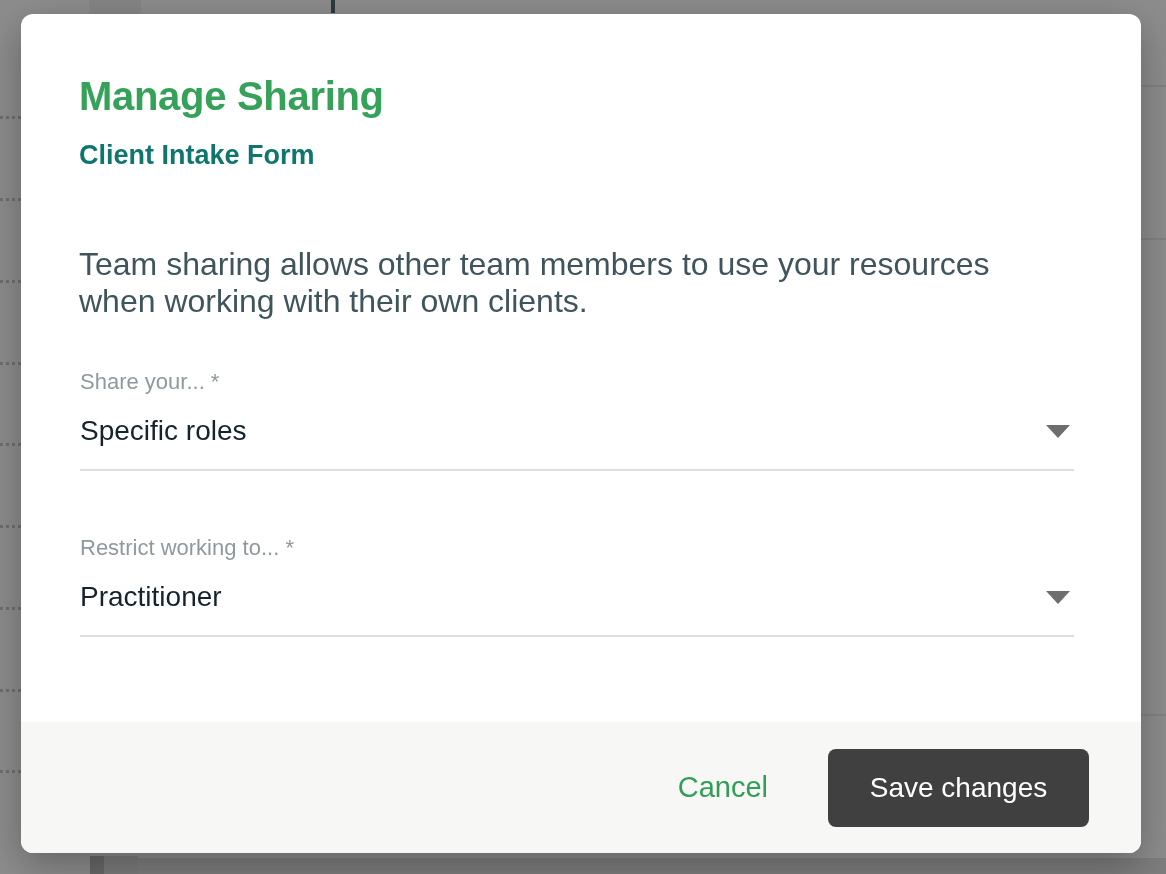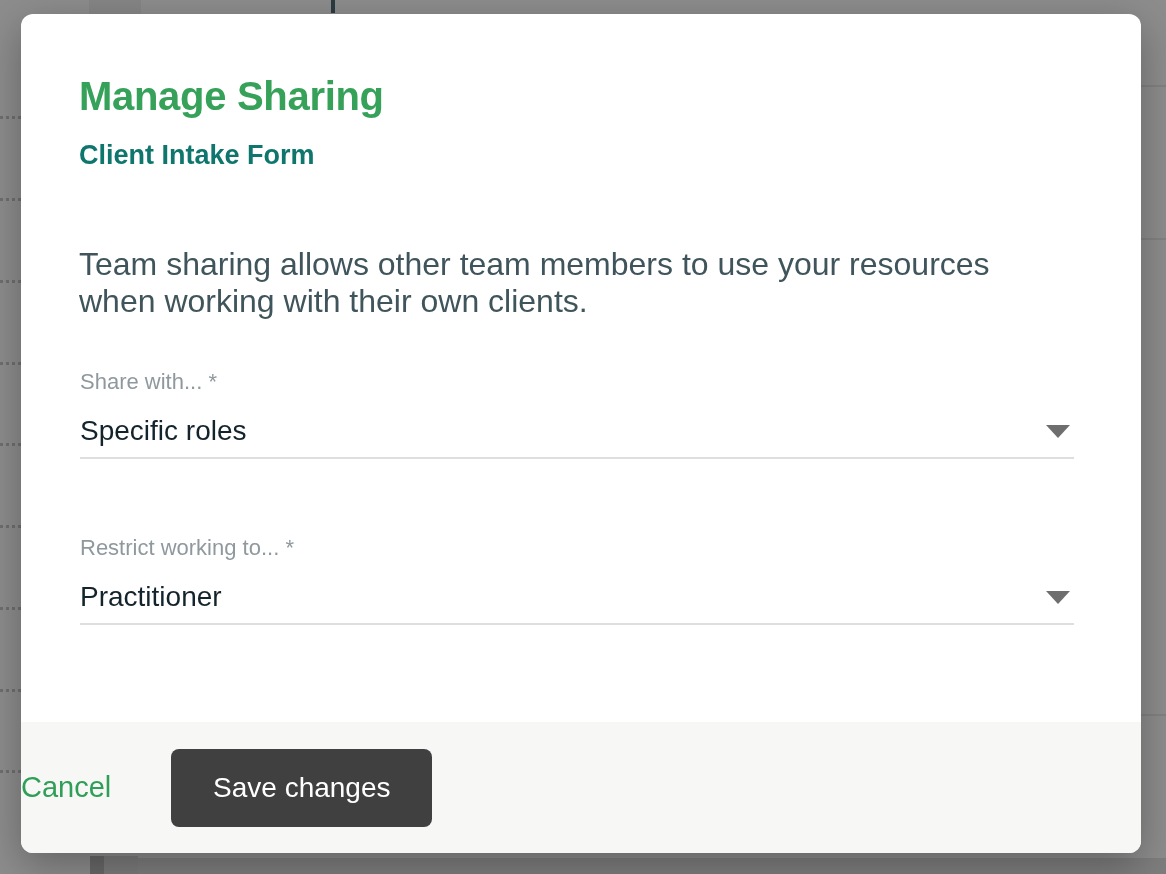--- a/index.html
+++ b/index.html
@@ -50,36 +50,36 @@
   .field {
     position: absolute; left: 59px; width: 994px; cursor: pointer;
   }
   .field-1 { top: 354px; }
   .field-2 { top: 520px; }
   .field-label {
     font-size: 22px; line-height: 28px; color: #8f999d; font-weight: 400;
   }
   .field-value-row {
     margin-top: 17px; display: flex; align-items: center; justify-content: space-between;
-    padding-bottom: 8px; border-bottom: 2px solid #dedede;
+    padding-bottom: 20px; border-bottom: 2px solid #dedede;
   }
   .field-value {
     font-size: 28px; line-height: 36px; color: #14242c; font-weight: 400;
   }
   .dd-arrow {
     width: 0; height: 0; margin-right: 4px;
     border-left: 12px solid transparent;
     border-right: 12px solid transparent;
     border-top: 13px solid #6e6e6e;
   }
 
   .modal-footer {
     position: absolute; left: 0; top: 708px; width: 100%; height: 131px;
     background: #f7f8f6; border-radius: 0 0 12px 12px;
-    display: flex; align-items: center; justify-content: flex-start;
+    display: flex; align-items: center; justify-content: flex-end;
     padding-right: 52px;
   }
   .cancel-btn {
     background: none; border: none; cursor: pointer;
     font-family: inherit; font-size: 29px; font-weight: 500;
     color: #2f9e57; margin-right: 60px;
   }
   .save-btn {
     width: 261px; height: 78px; border: none; border-radius: 8px;
     background: #404040; color: #ffffff; cursor: pointer;
@@ -112,21 +112,21 @@
 <div class="modal">
   <h1 class="modal-title">Manage Sharing</h1>
   <h2 class="modal-subtitle">Client Intake Form</h2>
 
   <div class="modal-desc">
     <div>Team sharing allows other team members to use your resources</div>
     <div>when working with their own clients.</div>
   </div>
 
   <div class="field field-1">
-    <div class="field-label">Share with... *</div>
+    <div class="field-label">Share your... *</div>
     <div class="field-value-row">
       <span class="field-value">Specific roles</span>
       <span class="dd-arrow"></span>
     </div>
   </div>
 
   <div class="field field-2">
     <div class="field-label">Restrict working to... *</div>
     <div class="field-value-row">
       <span class="field-value">Practitioner</span>

